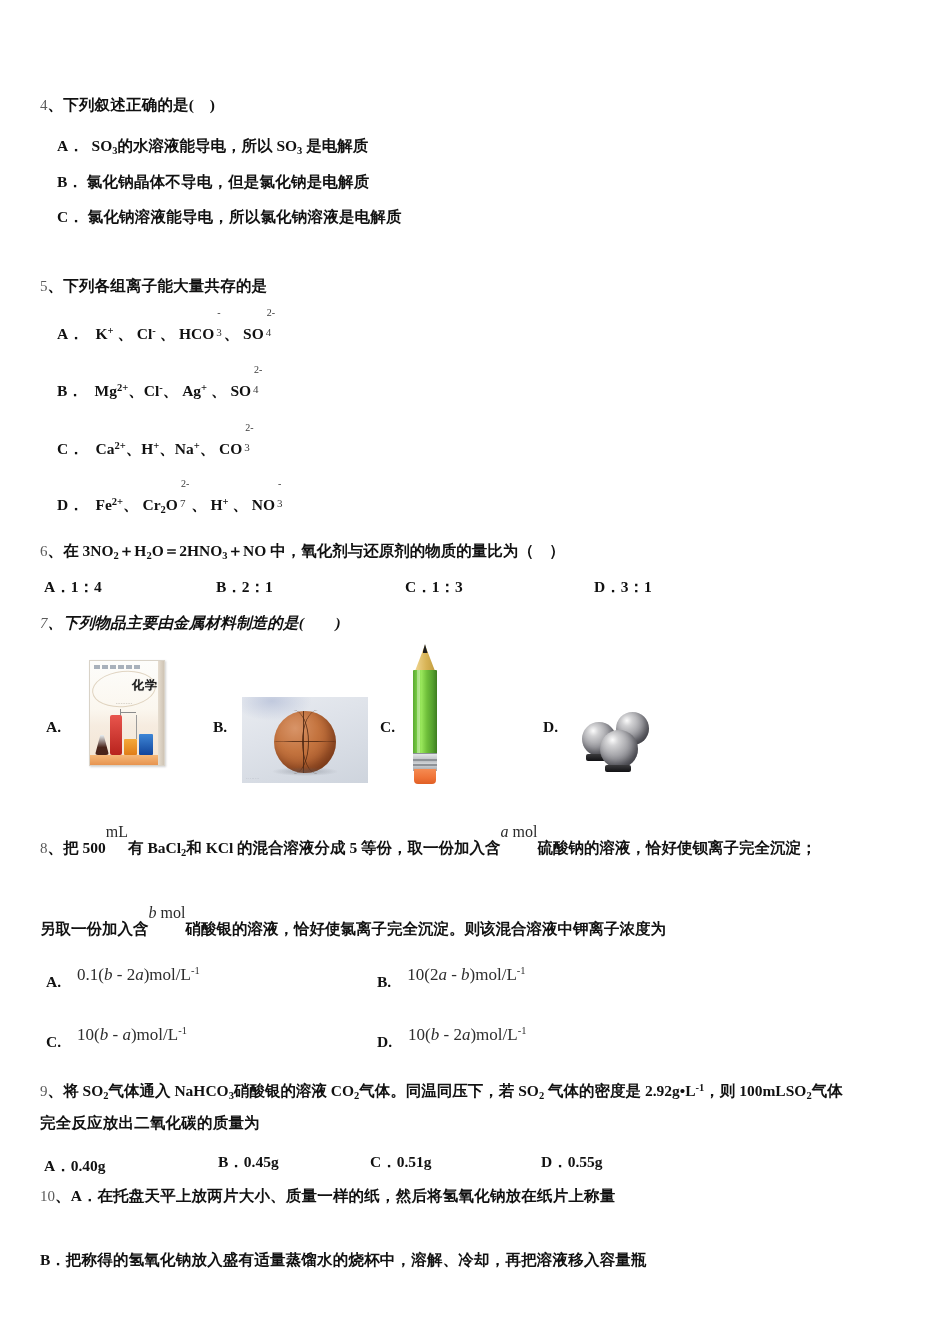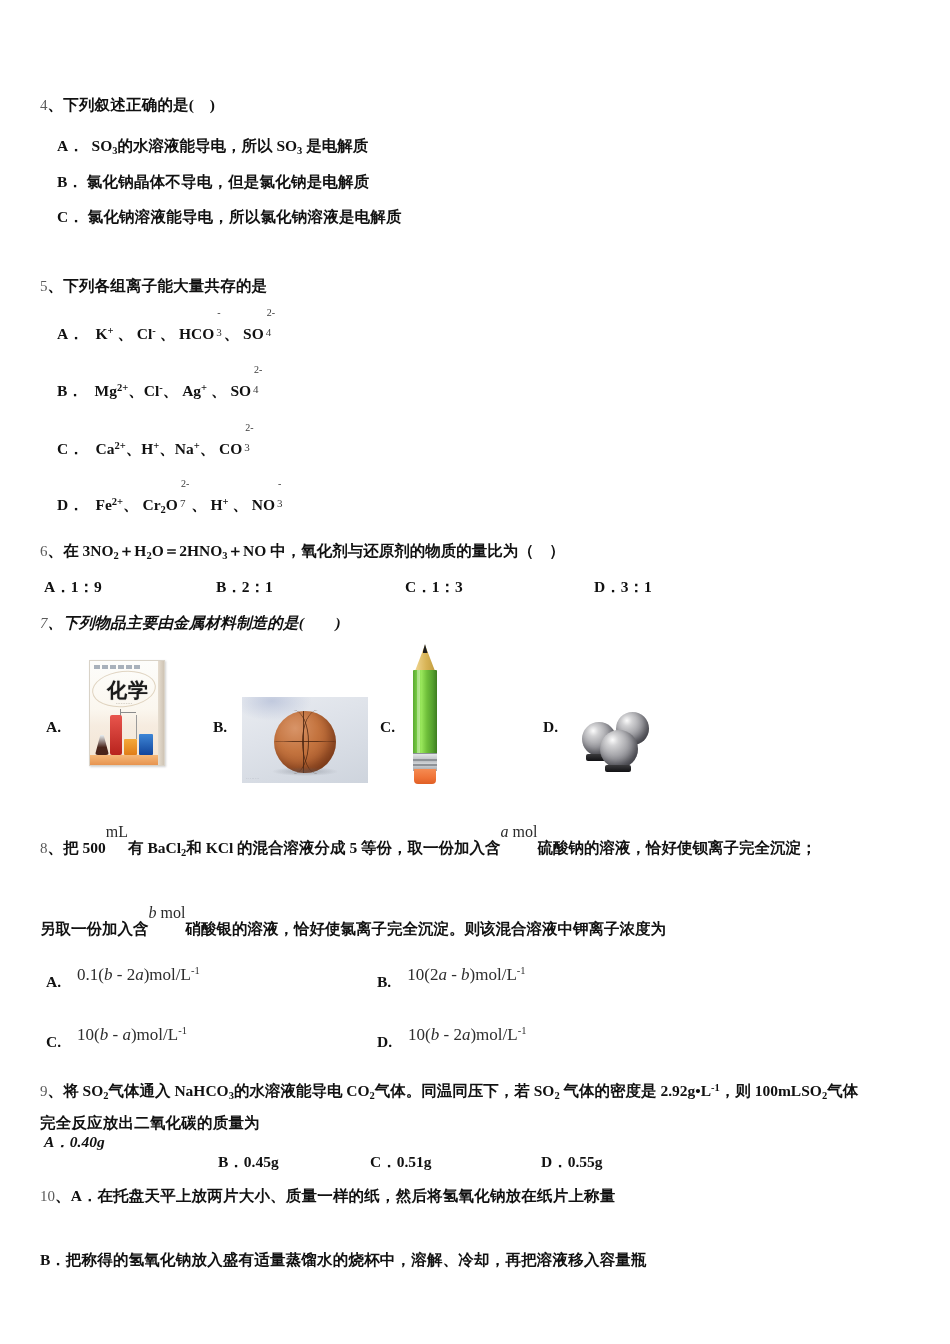--- a/index.html
+++ b/index.html
@@ -115,24 +115,24 @@
   .book .spine {
     position:absolute; right:0; top:0; width:6px; height:100%;
     background: linear-gradient(90deg,#e6ddd0,#cfc4b4);
   }
   .book .toptext {
     position:absolute; left:4px; top:4px; width:46px; height:4px;
     background: repeating-linear-gradient(90deg,#9aa4b0 0 6px, transparent 6px 8px);
     opacity:.85;
   }
   .book .title {
-    position:absolute; left:17px; right:6px; top:16px;
-    text-align:left;
+    position:absolute; left:0; right:6px; top:16px;
+    text-align:right;
     font-family:"DejaVu Serif", serif;
-    font-weight:bold; font-size:20px; color:#1b1b1b;
+    font-weight:bold; font-size:12px; color:#1b1b1b;
     letter-spacing:1px;
     text-shadow: 0 0 1px #888;
   }
   .book .subtitle {
     position:absolute; left:0; right:6px; top:40px; text-align:center;
     font-size:5px; color:#7d7468;
   }
   .book .swirl {
     position:absolute; left:2px; top:10px; right:8px; height:34px;
     border-radius:50%;
@@ -323,21 +323,21 @@
       <span>、</span>
       <span>NO</span><span class="ionwrap"><span class="idx">3</span><span class="chg">-</span></span>
     </span>
   </div>
 
   <div class="line" style="left:40px; top:541px;">
     <span class="qnum">6</span><span class="cn">、</span><span class="chem"><span>在 3NO</span><sub>2</sub><span>＋H</span><sub>2</sub><span>O＝2HNO</span><sub>3</sub><span>＋NO 中，氧化剂与还原剂的物质的量比为（　）</span></span>
   </div>
 
   <div class="line" style="left:44px; top:577px;">
-    <span class="opt-letter">A．</span><span class="chem">1：9</span>
+    <span class="opt-letter">A．</span><span class="chem">1：4</span>
   </div>
   <div class="line" style="left:216px; top:577px;">
     <span class="opt-letter">B．</span><span class="chem">2：1</span>
   </div>
   <div class="line" style="left:405px; top:577px;">
     <span class="opt-letter">C．</span><span class="chem">1：3</span>
   </div>
   <div class="line" style="left:594px; top:577px;">
     <span class="opt-letter">D．</span><span class="chem">3：1</span>
   </div>
@@ -429,27 +429,27 @@
   <div class="line" style="left:46px; top:1032px;">
     <span class="opt-letter">C.</span>
     <span class="mathf" style="margin-left:12px; position:relative; top:-7px;"><span>10(</span><i>b</i><span> - </span><i>a</i><span>)mol/L</span><span class="ex">-1</span></span>
   </div>
   <div class="line" style="left:377px; top:1032px;">
     <span class="opt-letter">D.</span>
     <span class="mathf" style="margin-left:12px; position:relative; top:-7px;"><span>10(</span><i>b</i><span> - 2</span><i>a</i><span>)mol/L</span><span class="ex">-1</span></span>
   </div>
 
   <div class="line" style="left:40px; top:1081px;">
-    <span class="qnum">9</span><span class="cn">、</span><span class="chem"><span>将 SO</span><sub>2</sub><span>气体通入 NaHCO</span><sub>3</sub><span>的水溶液能导电 CO</span><sub>2</sub><span>气体。同温同压下，若 SO</span><sub>2</sub><span> 气体的密度是 2.92g•L</span><sup>-1</sup><span>，则 100mLSO</span><sub>2</sub><span>气体</span></span>
+    <span class="qnum">9</span><span class="cn">、</span><span class="chem"><span>将 SO</span><sub>2</sub><span>气体通入 NaHCO</span><sub>3</sub><span>硝酸银的溶液 CO</span><sub>2</sub><span>气体。同温同压下，若 SO</span><sub>2</sub><span> 气体的密度是 2.92g•L</span><sup>-1</sup><span>，则 100mLSO</span><sub>2</sub><span>气体</span></span>
   </div>
   <div class="line" style="left:40px; top:1113px;">
     <span class="cn">完全反应放出二氧化碳的质量为</span>
   </div>
 
-  <div class="line" style="left:44px; top:1132px;font-style:italic;">
+  <div class="line" style="left:44px; top:1156px;">
     <span class="opt-letter">A．</span><span class="chem">0.40g</span>
   </div>
   <div class="line" style="left:218px; top:1152px;">
     <span class="opt-letter">B．</span><span class="chem">0.45g</span>
   </div>
   <div class="line" style="left:370px; top:1152px;">
     <span class="opt-letter">C．</span><span class="chem">0.51g</span>
   </div>
   <div class="line" style="left:541px; top:1152px;">
     <span class="opt-letter">D．</span><span class="chem">0.55g</span>

